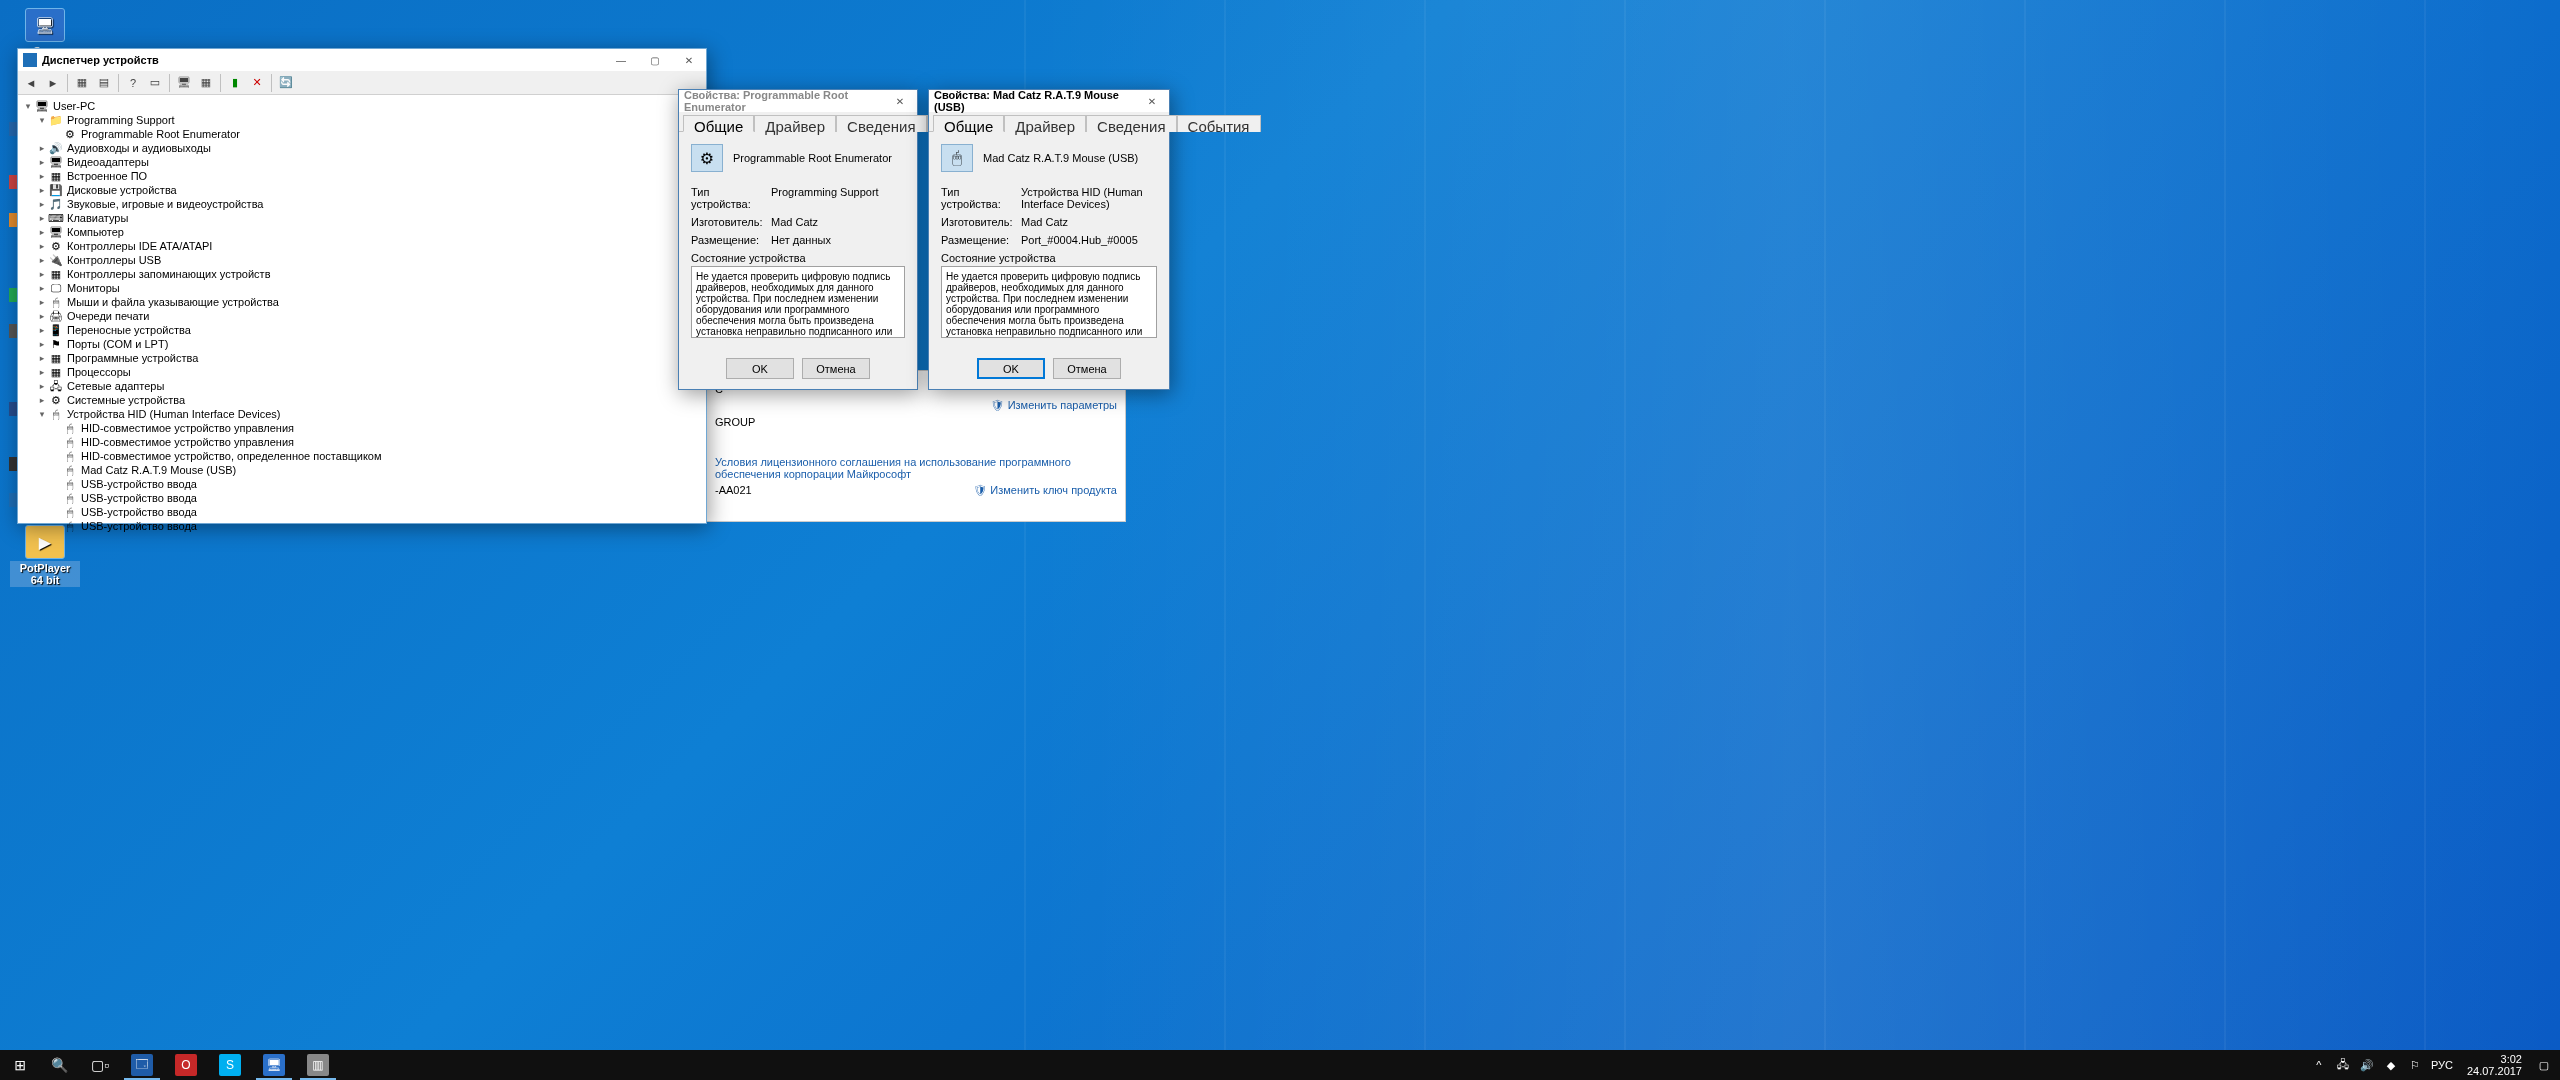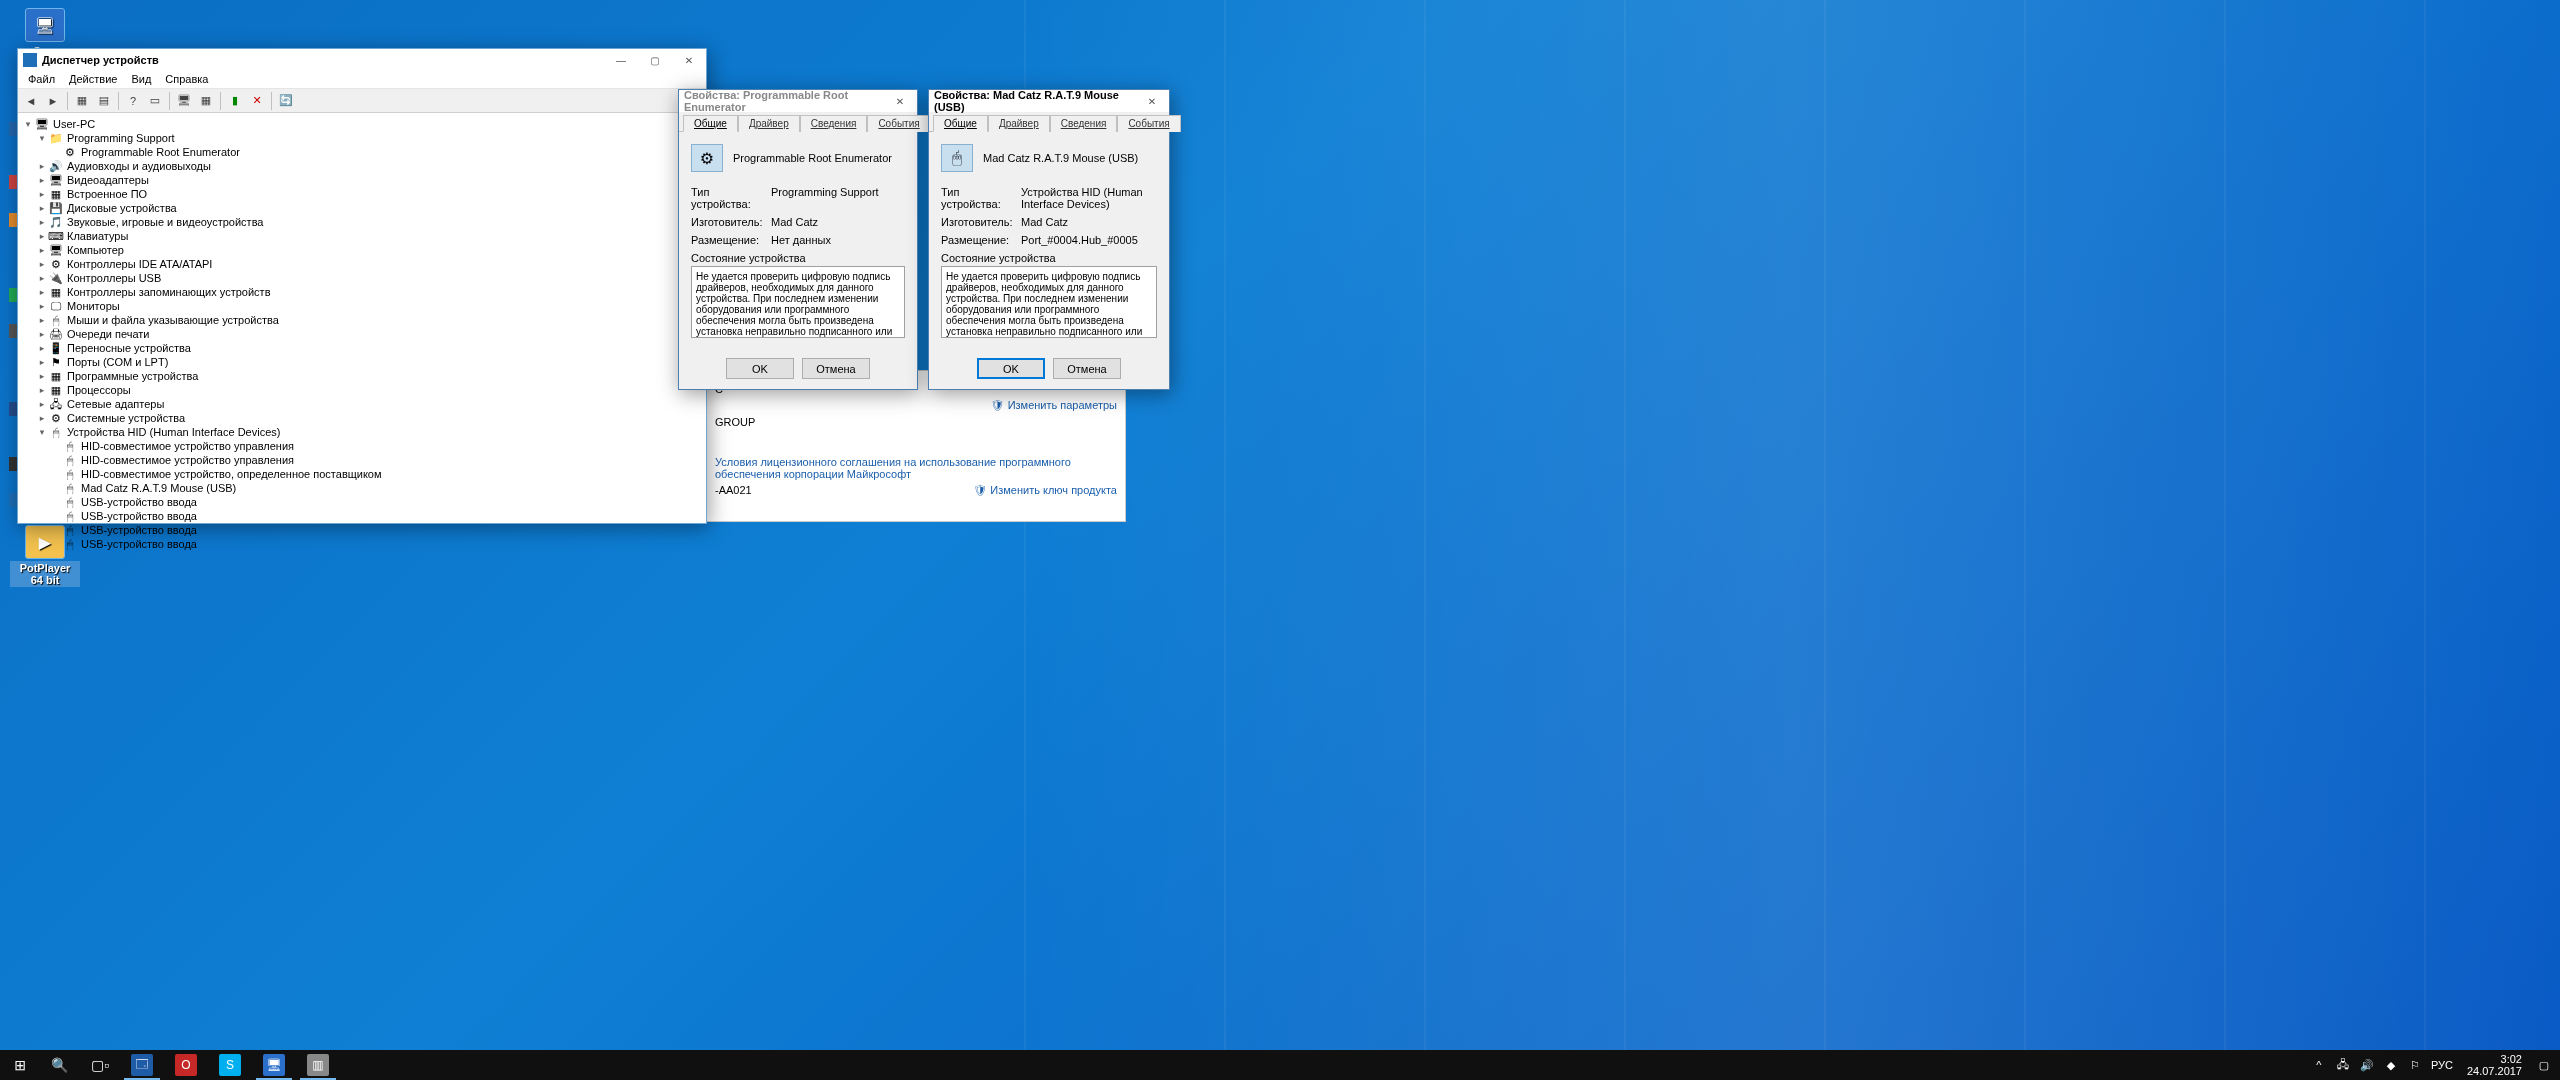--- a/index.html
+++ b/index.html
@@ -39,21 +39,21 @@
 .tree .arrow { width:12px; text-align:center; color:#666; font-size:9px; }
 .tree .nico { width:16px; height:14px; margin-right:3px; display:flex; align-items:center; justify-content:center; font-size:11px; }
 .tree .pad0 { padding-left: 2px; }
 .tree .pad1 { padding-left: 16px; }
 .tree .pad2 { padding-left: 30px; }
 
 
 .prop { position:absolute; width:250px; background:#f0f0f0; border:1px solid #4a80b4; box-shadow: 2px 4px 20px rgba(0,0,0,0.4); }
 .prop .titlebar { background:#fff; }
 .tabstrip { height:20px; background:#f0f0f0; display:flex; padding:2px 4px 0; border-bottom:1px solid #c0c0c0; }
-.tabstrip .tab { padding:2px 10px 0; background:#f0f0f0; border:1px solid #c0c0c0; border-bottom:none; margin-right:0px; cursor:default; font-size:10px; position:relative; top:1px;text-decoration:underline;}
+.tabstrip .tab { padding:2px 10px 0; background:#f0f0f0; border:1px solid #c0c0c0; border-bottom:none; margin-right:0px; cursor:default; font-size:15px; position:relative; top:1px;}
 .tabstrip .tab.active { background:#f0f0f0; border-bottom:1px solid #f0f0f0; z-index:2; }
 .tabstrip .tab:not(.active) { background:#f0f0f0; color:#333; }
 .prop-body { padding:12px; background:#f0f0f0; }
 .prop-device-row { display:flex; align-items:center; gap:10px; margin-bottom:14px; }
 .prop-device-row .dico { width:32px; height:28px; background:#c8dff0; border:1px solid #88b0d0; display:flex; align-items:center; justify-content:center; font-size:16px;}
 .prop-kv { display:flex; margin-bottom:6px; }
 .prop-kv .k { width:80px; }
 .prop-kv .v { flex:1; }
 .prop-status-lbl { margin:6px 0 2px; }
 .prop-status-box { background:#fff; border:1px solid #a0a0a0; padding:4px; height:72px; overflow-y:scroll; font-size:10px; line-height:11px; }
@@ -115,26 +115,20 @@
   </div>
 </div>
 
 <div class="window" style="left:17px; top:48px; width:690px; height:476px;">
   <div class="titlebar">
     <div class="ticon"></div>
     <div class="ttxt">Диспетчер устройств</div>
     <div class="wbtn">—</div>
     <div class="wbtn">▢</div>
     <div class="wbtn close">✕</div>
-  </div>
-  <div class="menubar">
-    <span>Файл</span>
-    <span>Действие</span>
-    <span>Вид</span>
-    <span>Справка</span>
   </div>
   <div class="toolbar">
     <div class="tbtn">◄</div>
     <div class="tbtn">►</div>
     <div class="sep"></div>
     <div class="tbtn">▦</div>
     <div class="tbtn">▤</div>
     <div class="sep"></div>
     <div class="tbtn">?</div>
     <div class="tbtn">▭</div>

